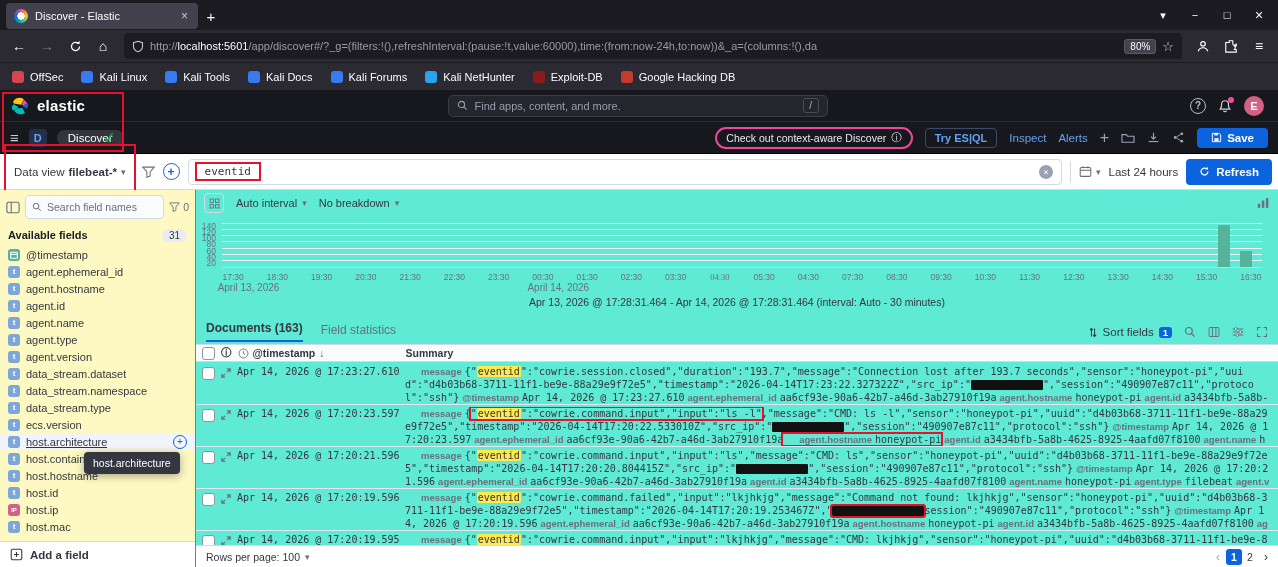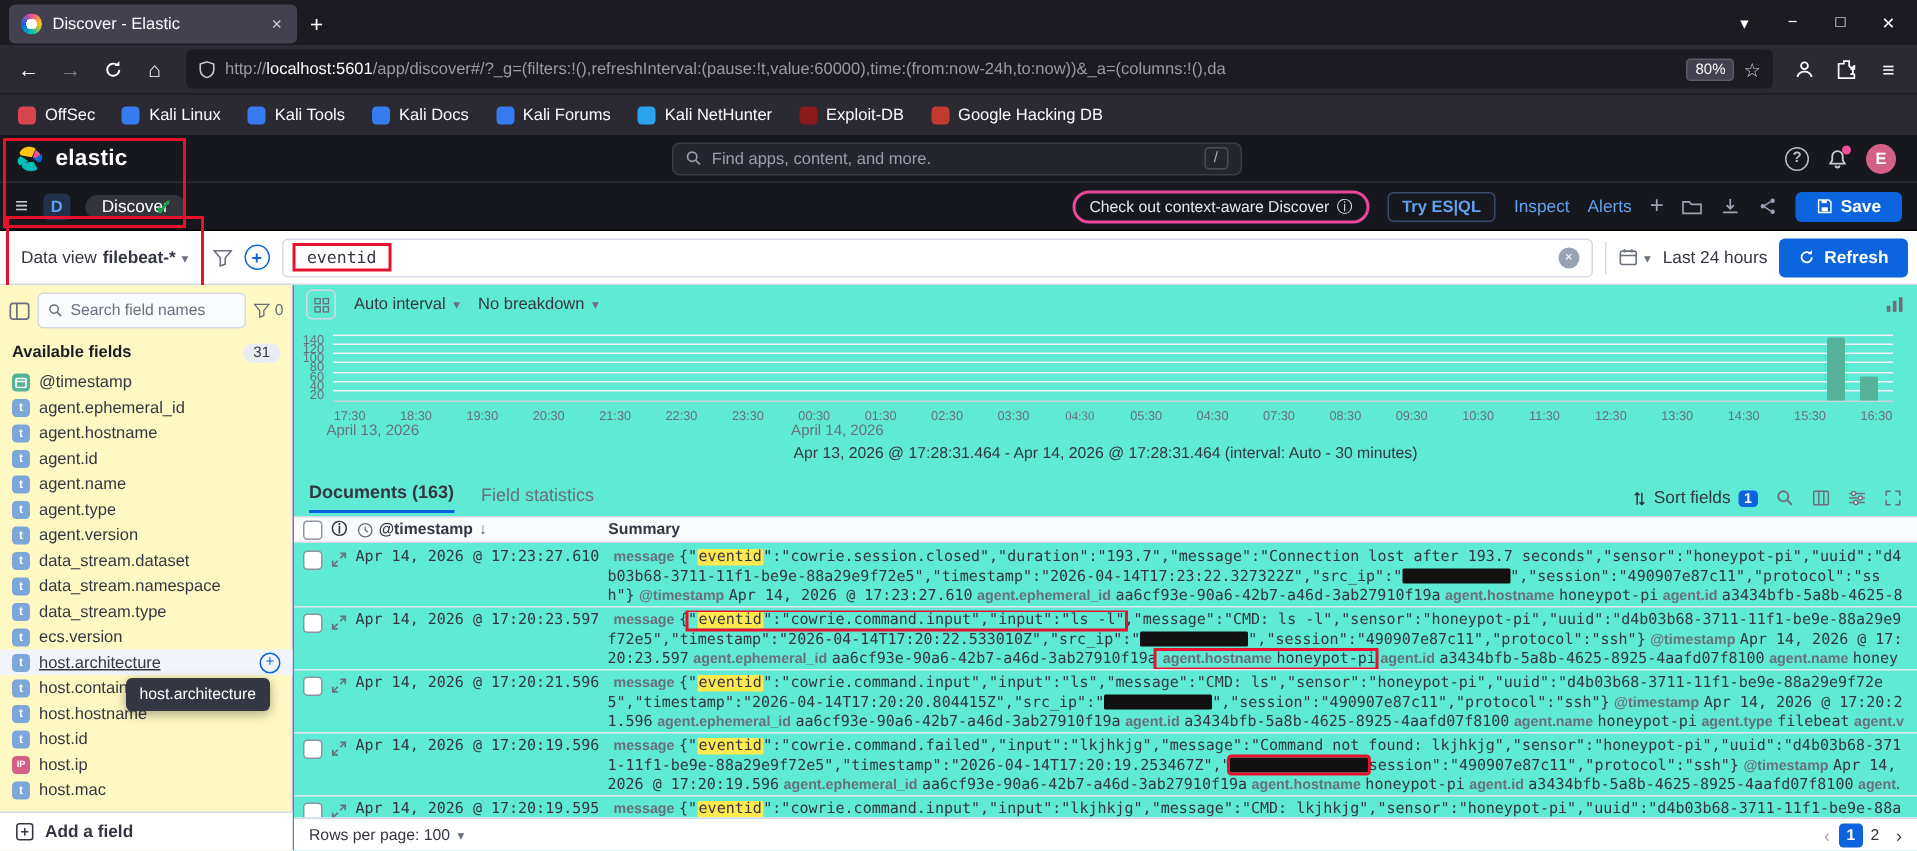--- a/index.html
+++ b/index.html
@@ -109,21 +109,21 @@
 .hdr-time{width:162px;flex:none;display:flex;align-items:center;gap:4px}
 .sort-arr{color:#69707d;font-weight:400}
 .cb{width:13px;height:13px;border:1px solid #8e94a0;border-radius:3px;background:#fff;flex:none}
 .doc-rows{position:absolute;top:173px;left:0;right:0;bottom:22px;overflow:hidden}
 .doc-row{display:flex;align-items:flex-start;gap:6px;padding:2px 8px 0 6px;height:42px;border-bottom:1px solid #e3e8f0;overflow:hidden}
 .doc-row .cb{margin-top:2px}
 .expand{margin-top:3px;flex:none}
 .doc-time{width:162px;flex:none;font-family:"DejaVu Sans Mono",monospace;font-size:10px;color:#343741;margin-top:1px;white-space:nowrap}
 .doc-sum{flex:1;min-width:0;font-family:"DejaVu Sans Mono",monospace;font-size:10px;line-height:13px;color:#343741;word-break:break-all;max-height:39px;overflow:hidden}
 .fld{font-family:"Liberation Sans",sans-serif;font-size:9.5px;font-weight:700;color:#69707d;margin:0 3px}
-.doc-sum .fld:first-child{margin-left:4px}
+.doc-sum .fld:first-child{margin-left:16px}
 .hl{background:#ffe94f;padding:0 1px;border-radius:1px}
 .redact{display:inline-block;height:10px;background:#111;border-radius:1px;vertical-align:middle}
 .seg-group{display:inline}
 .annot{outline:2px solid #e8112d;outline-offset:0}
 .grid-foot{position:absolute;left:0;right:0;bottom:0;height:22px;border-top:1px solid #d3dae6;background:#fff;display:flex;align-items:center;padding:0 10px;font-size:10.5px;color:#343741}
 .rpp{display:flex;align-items:center;gap:5px}
 .pager{margin-left:auto;display:flex;align-items:center;gap:6px}
 .pg-arrow{color:#98a2b3;font-size:12px}
 .pg-arrow.on{color:#343741}
 .page{min-width:16px;height:16px;border-radius:3px;display:inline-flex;align-items:center;justify-content:center;font-size:10.5px;color:#343741;padding:0 4px}

